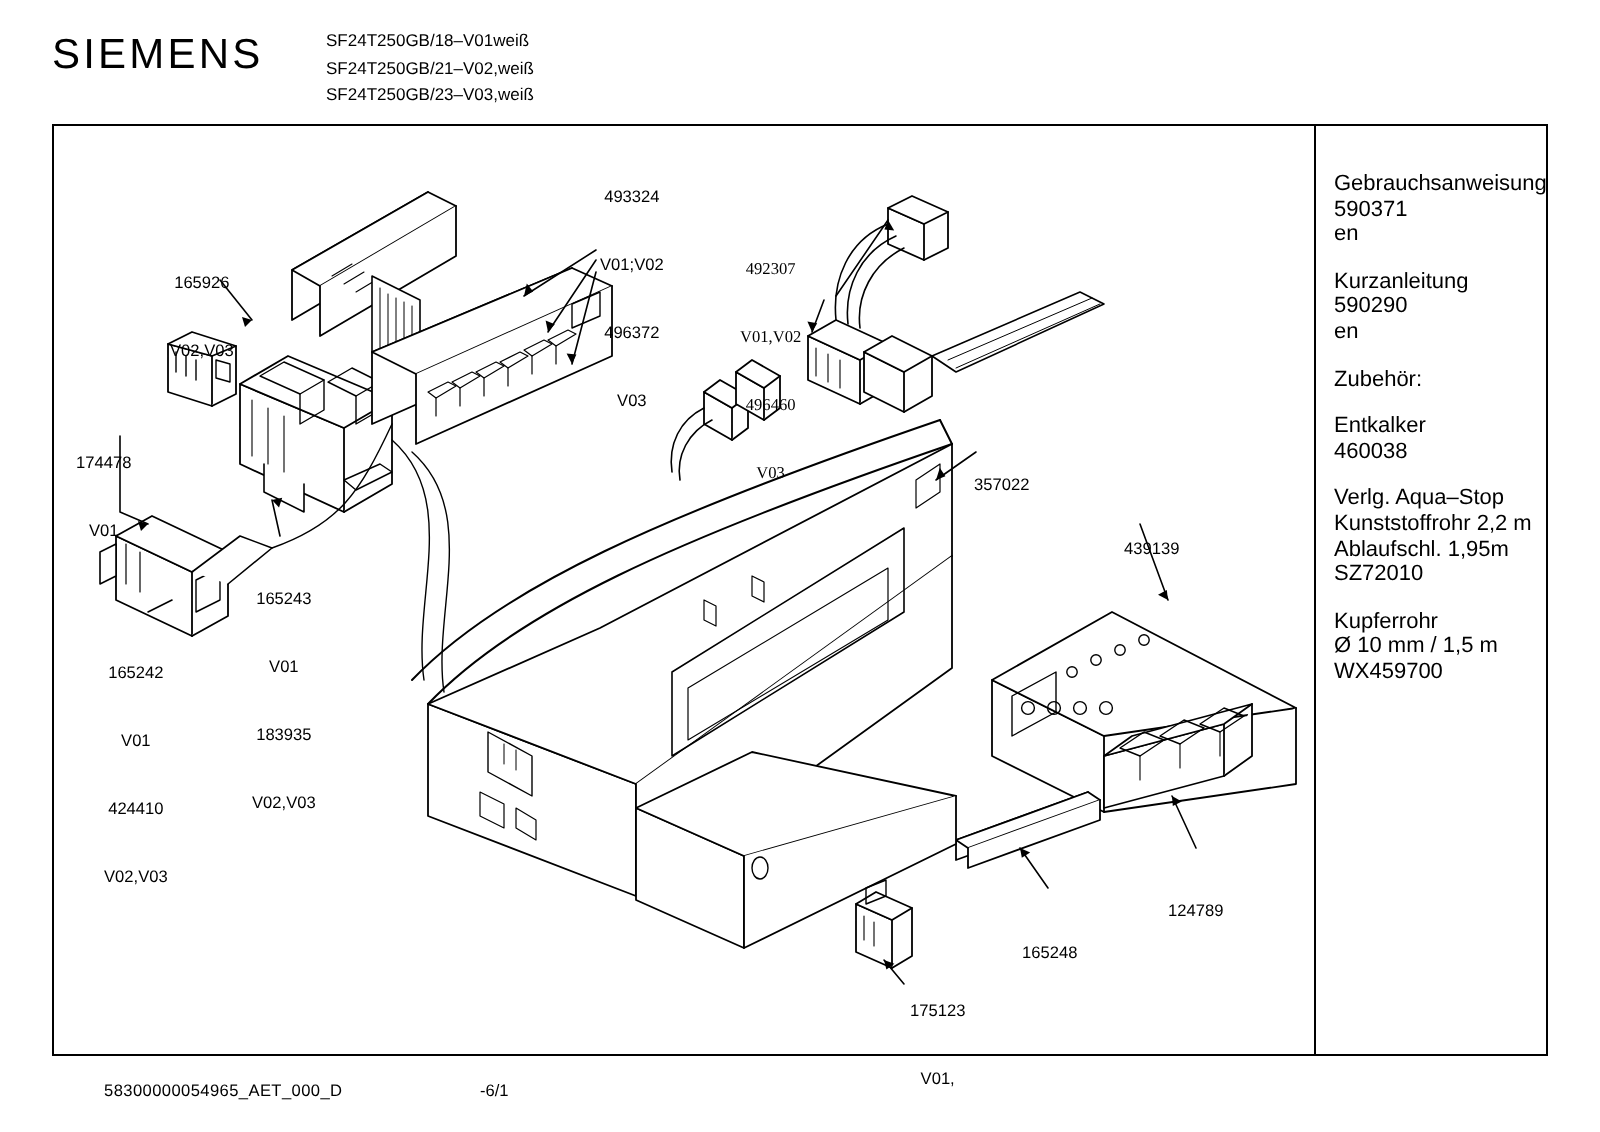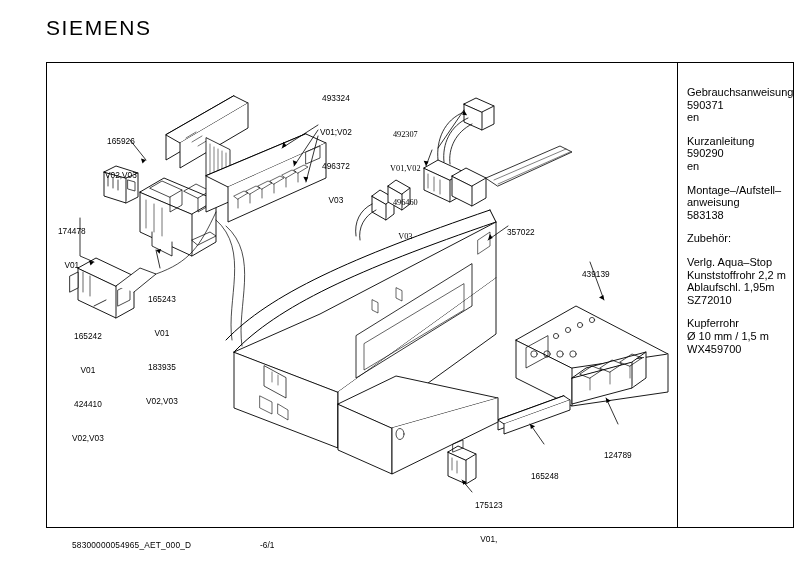--- a/index.html
+++ b/index.html
@@ -4,21 +4,21 @@
 <style>
   html, body { margin:0; padding:0; }
   body {
     width:800px; height:566px;
     background:#ffffff;
     font-family:"Liberation Sans", sans-serif;
     color:#000;
     position:relative;
     overflow:hidden;
   }
-  .page { position:absolute; left:0; top:0; width:732px; height:566px;margin-left:20px; }
+  .page { position:absolute; left:0; top:0; width:732px; height:566px; }
 
   
   .brand {
     position:absolute; left:26px; top:16px;
     font-size:21px; letter-spacing:1.6px; font-weight:400;
     font-family:"Liberation Sans", sans-serif;
   }
   .hdr-models {
     position:absolute; left:163px; top:14px;
     font-size:8.5px; line-height:13.5px;
@@ -61,43 +61,47 @@
 
   .lbl { position:absolute; font-size:8.3px; line-height:11.4px; white-space:pre;text-align:center; }
 </style>
 </head>
 <body>
 
 <div class="page">
 
   <div class="brand">SIEMENS</div>
 
+  <div class="hdr-models">
+    <div>SF24T250GB/18–V01weiß</div>
+    <div>SF24T250GB/21–V02,weiß</div>
+    <div>SF24T250GB/23–V03,weiß</div>
+  </div>
 
 
   <div class="frame"></div>
   <div class="vdiv"></div>
 
   <div class="rcol">
     <div class="blk">
       <span class="t">Gebrauchsanweisung</span>
       <span class="t">590371</span>
       <span class="t">en</span>
     </div>
     <div class="blk">
       <span class="t">Kurzanleitung</span>
       <span class="t">590290</span>
       <span class="t">en</span>
     </div>
     <div class="blk">
-      <span class="t">Montage–/Aufstell–</span>
-      <span class="t">anweisung</span>
-      <span class="t">583138</span>
-    </div>
-    <div class="blk">
       <span class="t">Zubehör:</span>
+    </div>
+    <div class="blk">
+      <span class="t">Entkalker</span>
+      <span class="t">460038</span>
     </div>
     <div class="blk">
       <span class="t">Verlg. Aqua–Stop</span>
       <span class="t">Kunststoffrohr 2,2 m</span>
       <span class="t">Ablaufschl. 1,95m</span>
       <span class="t">SZ72010</span>
     </div>
     <div class="blk">
       <span class="t">Kupferrohr</span>
       <span class="t">Ø 10 mm / 1,5 m</span>
@@ -353,21 +357,21 @@
     <div>V03</div>
   </div>
 
   <div class="lbl" style="left:370px; top:106px;font-family:Liberation Serif, serif;">
     <div>492307</div>
     <div>V01,V02</div>
     <div>496460</div>
     <div>V03</div>
   </div>
 
-  <div class="lbl" style="left:487px; top:204px;">
+  <div class="lbl" style="left:487px; top:214px;">
     <div>357022</div>
   </div>
 
   <div class="lbl" style="left:562px; top:246px;">
     <div>439139</div>
   </div>
 
   <div class="lbl" style="left:584px; top:427px;">
     <div>124789</div>
   </div>

